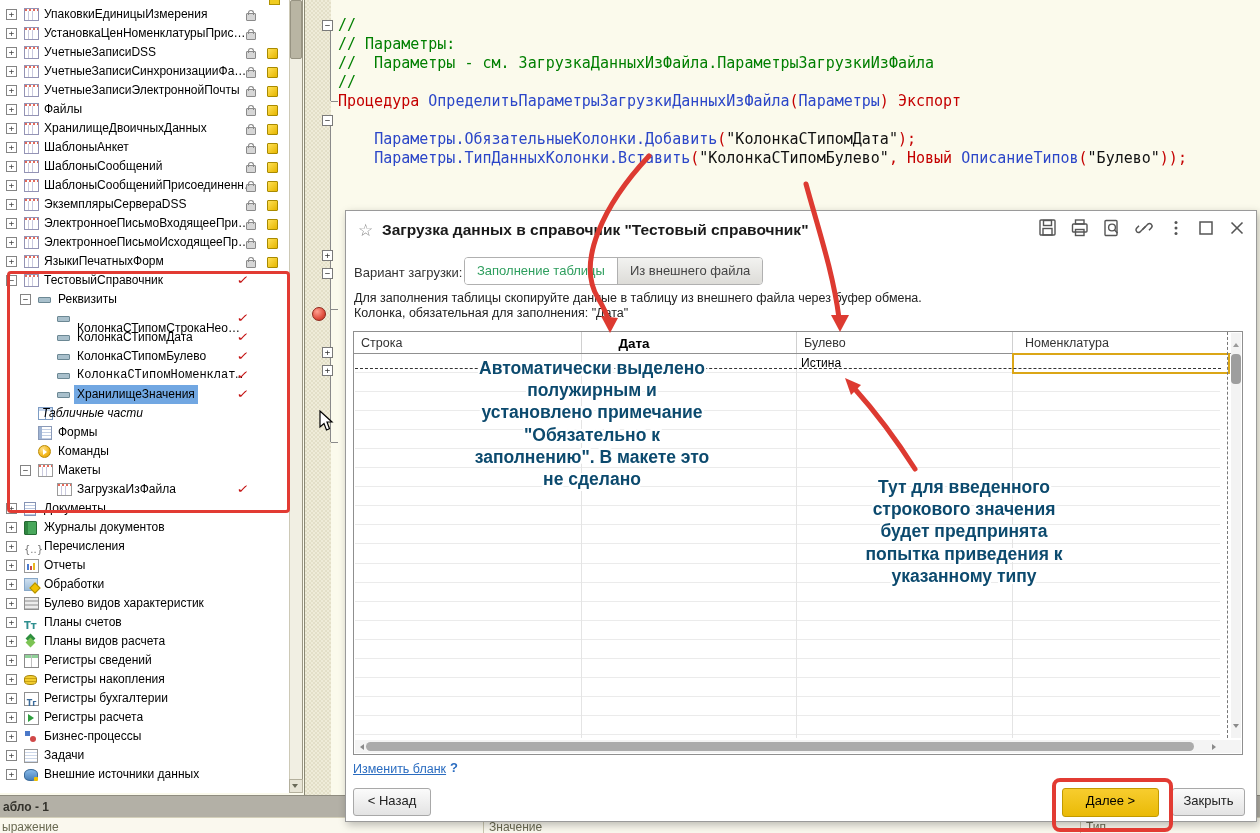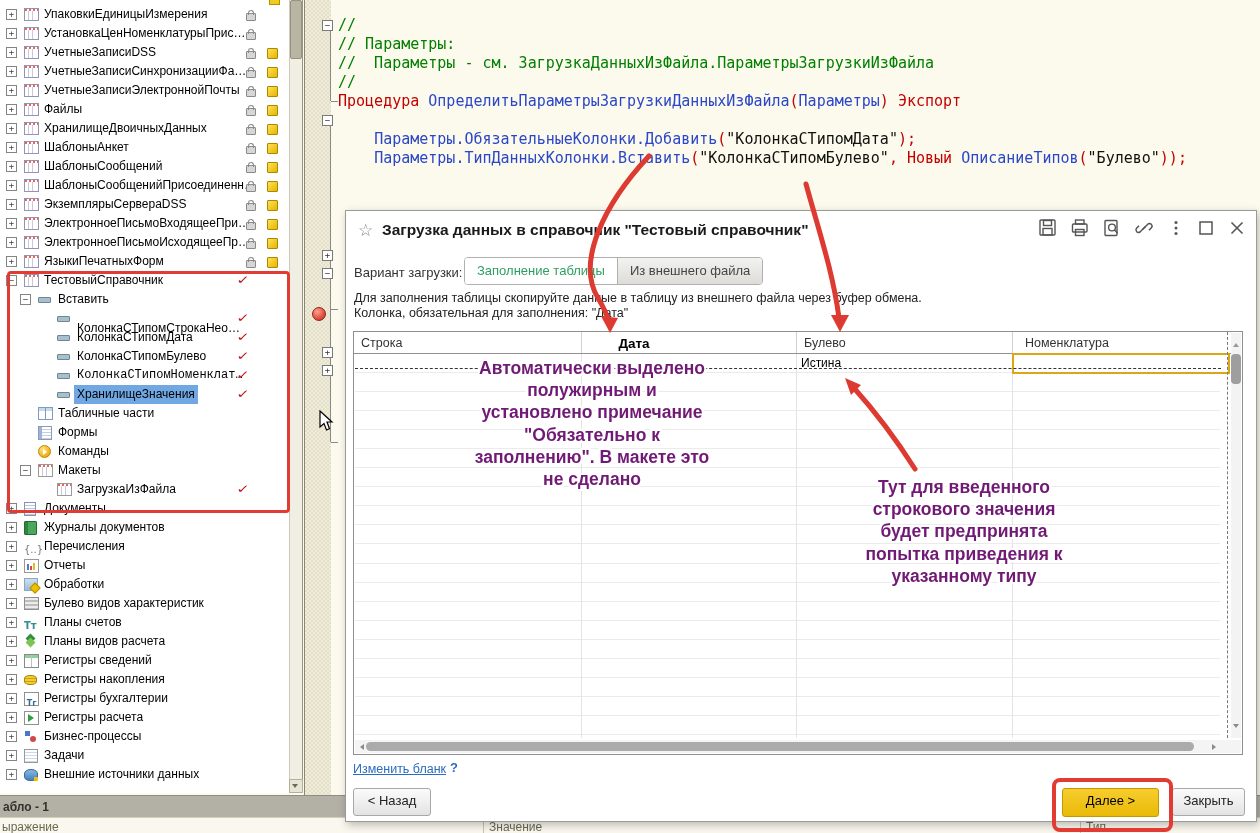--- a/index.html
+++ b/index.html
@@ -123,21 +123,21 @@
   #dlg-help{position:absolute;left:104px;top:549px;font:bold 13px/16px "Liberation Sans",sans-serif;color:#2a6cc0;}
   .btn{position:absolute;top:577px;height:26px;border:1px solid #a8a8a8;border-radius:3px;background:linear-gradient(#fbfbfb,#e3e3e3);font:13px/24px "Liberation Sans",sans-serif;color:#222;text-align:center;}
   #btn-back{left:7px;width:76px;}
   #btn-next{left:716px;width:95px;height:27px;background:linear-gradient(#f7cd2e,#eaba07);border-color:#c29a00;color:#000;}
   #btn-close{left:826px;width:71px;}
 
   
   #red-rect-tree{left:7px;top:271px;width:277px;height:236px;border:3px solid #e23b33;border-radius:4px;z-index:15;}
   #red-rect-next{left:1052px;top:778px;width:113px;height:46px;border:4px solid #e23b33;border-radius:8px;z-index:20;}
   #arrows{left:0;top:0;width:1260px;height:833px;z-index:20;pointer-events:none;}
-  .note{position:absolute;z-index:21;text-align:center;font:bold 17.5px/22.2px "Liberation Sans",sans-serif;color:#701a75;
+  .note{position:absolute;z-index:21;text-align:center;font:bold 17.5px/22.2px "Liberation Sans",sans-serif;color:#0c4a6e;
         text-shadow:-2px -2px 0 #fff,2px -2px 0 #fff,-2px 2px 0 #fff,2px 2px 0 #fff,-2px 0 0 #fff,2px 0 0 #fff,0 -2px 0 #fff,0 2px 0 #fff;}
   #note1{left:397px;top:357px;width:390px;}
   #note2{left:788px;top:476px;width:352px;}
   #cursor{left:319px;top:410px;z-index:30;}
 </style>
 </head>
 <body>
 
 <div class="abs" id="tree-panel">
   <div id="tree">
@@ -239,21 +239,21 @@
       </div>
       <div class="trow" style="top: 271px;">
         <span class="exp minus" style="left: 6px;"></span>
         <span class="ti catalog" style="left: 24px;"></span>
         <span class="tlabel" style="left: 44px;">ТестовыйСправочник</span>
         <span class="mk-check" style="left: 238px;"></span>
       </div>
       <div class="trow" style="top: 290px;">
         <span class="exp minus" style="left: 20px;"></span>
         <span class="ti attribute" style="left: 38px;"></span>
-        <span class="tlabel" style="left: 58px;">Вставить</span>
+        <span class="tlabel" style="left: 58px;">Реквизиты</span>
       </div>
       <div class="trow" style="top: 309px;">
         <span class="ti attribute" style="left: 57px;"></span>
         <span class="tlabel" style="left: 77px; margin-top: 10px;">КолонкаСТипомСтрокаНео…</span>
         <span class="mk-check" style="left: 238px;"></span>
       </div>
       <div class="trow" style="top: 328px;">
         <span class="ti attribute" style="left: 57px;"></span>
         <span class="tlabel" style="left: 77px;">КолонкаСТипомДата</span>
         <span class="mk-check" style="left: 238px;"></span>
@@ -268,21 +268,21 @@
         <span class="tlabel" style="left: 77px;">КолонкаСТипомНоменклат…</span>
         <span class="mk-check" style="left: 238px;"></span>
       </div>
       <div class="trow" style="top: 385px;">
         <span class="ti attribute" style="left: 57px;"></span>
         <span class="tlabel sel" style="left: 77px;">ХранилищеЗначения</span>
         <span class="mk-check" style="left: 238px;"></span>
       </div>
       <div class="trow" style="top: 404px;">
         <span class="ti tabular" style="left: 38px;"></span>
-        <span class="tlabel" style="left: 58px;">Табличные части</span>
+        <span class="tlabel" style="left: 42px; font-style: italic;">Табличные части</span>
       </div>
       <div class="trow" style="top: 442px;">
         <span class="ti command" style="left: 38px;"></span>
         <span class="tlabel" style="left: 58px;">Команды</span>
       </div>
       <div class="trow" style="top: 423px;">
         <span class="ti form" style="left: 38px;"></span>
         <span class="tlabel" style="left: 58px;">Формы</span>
       </div>
       <div class="trow" style="top: 461px;">

